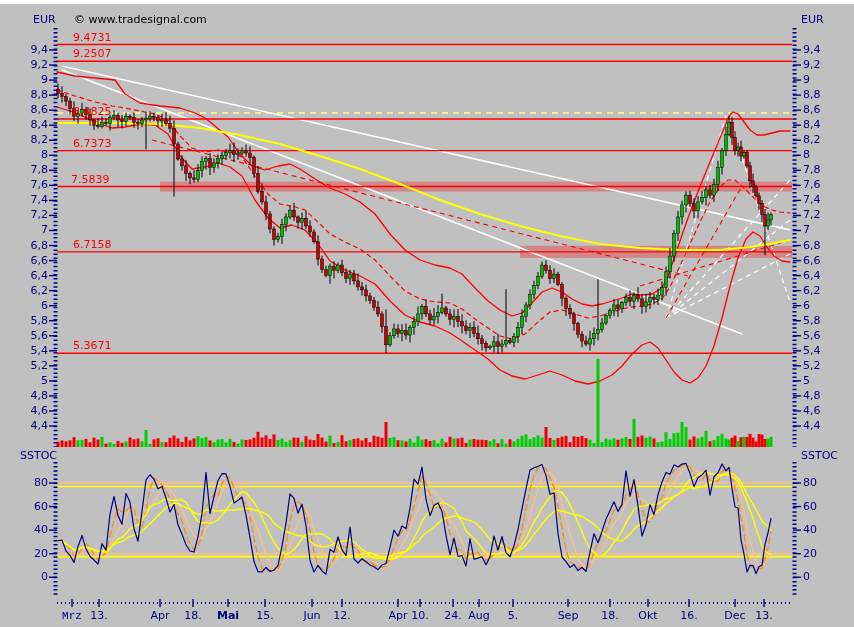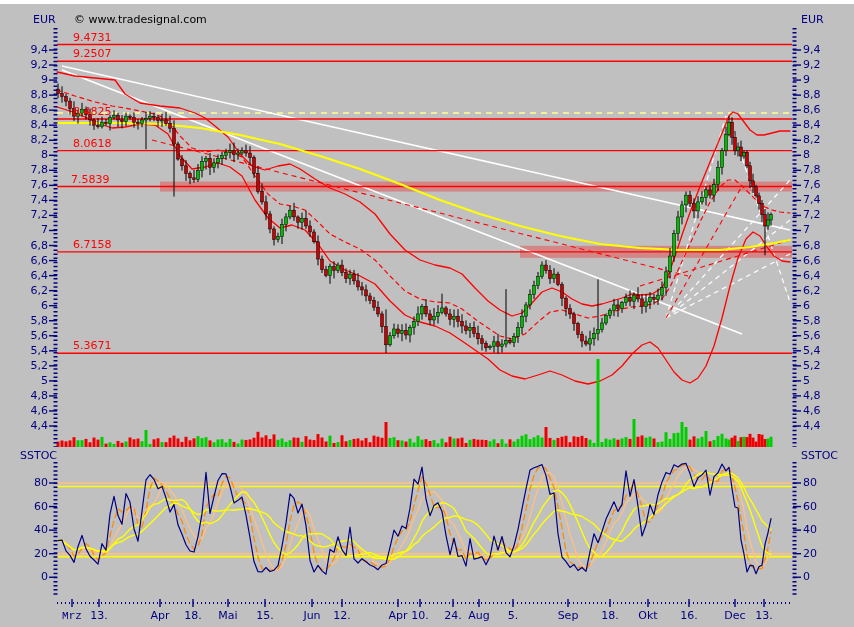--- a/index.html
+++ b/index.html
@@ -690,21 +690,21 @@
       <line x1="610" y1="595" x2="610" y2="603" stroke="#000080" stroke-width="1.4"></line>
       <line x1="648" y1="595" x2="648" y2="603" stroke="#000080" stroke-width="1.4"></line>
       <line x1="689" y1="595" x2="689" y2="603" stroke="#000080" stroke-width="1.4"></line>
       <line x1="735" y1="595" x2="735" y2="603" stroke="#000080" stroke-width="1.4"></line>
       <line x1="764" y1="595" x2="764" y2="603" stroke="#000080" stroke-width="1.4"></line>
     </svg>
   <div id="labels">
       <div class="lbl pricelbl" style="left: 73px; top: 27.5029px;">9.4731</div>
       <div class="lbl pricelbl" style="left: 73px; top: 44.2274px;">9.2507</div>
       <div class="lbl pricelbl" style="left: 73px; top: 101.996px;">8.4825</div>
-      <div class="lbl pricelbl" style="left: 73px; top: 133.633px;">8.0618</div>
+      <div class="lbl pricelbl" style="left: 73px; top: 133.633px;">6.7373</div>
       <div class="lbl pricelbl" style="left: 71px; top: 169.571px;">7.5839</div>
       <div class="lbl pricelbl" style="left: 73px; top: 234.852px;">6.7158</div>
       <div class="lbl pricelbl" style="left: 73px; top: 336.274px;">5.3671</div>
       <div class="lbl axlbl" style="left: 12px; top: 40px;">9,4</div>
       <div class="lbl axlbl-r" style="left: 803px; top: 40px;">9,4</div>
       <div class="lbl axlbl" style="left: 12px; top: 55.04px;">9,2</div>
       <div class="lbl axlbl-r" style="left: 803px; top: 55.04px;">9,2</div>
       <div class="lbl axlbl" style="left: 12px; top: 70.08px;">9</div>
       <div class="lbl axlbl-r" style="left: 803px; top: 70.08px;">9</div>
       <div class="lbl axlbl" style="left: 12px; top: 85.12px;">8,8</div>
@@ -760,21 +760,21 @@
       <div class="lbl axlbl" style="left: 12px; top: 520.12px;">40</div>
       <div class="lbl axlbl-r" style="left: 803px; top: 520.12px;">40</div>
       <div class="lbl axlbl" style="left: 12px; top: 543.68px;">20</div>
       <div class="lbl axlbl-r" style="left: 803px; top: 543.68px;">20</div>
       <div class="lbl axlbl" style="left: 12px; top: 567.24px;">0</div>
       <div class="lbl axlbl-r" style="left: 803px; top: 567.24px;">0</div>
       <div class="lbl mon" style="left: 72px; top: 606px; transform: translateX(-50%); font-family: Liberation Mono, monospace;">Mrz</div>
       <div class="lbl mon" style="left: 99px; top: 606px; transform: translateX(-50%);">13.</div>
       <div class="lbl mon" style="left: 160px; top: 606px; transform: translateX(-50%);">Apr</div>
       <div class="lbl mon" style="left: 193px; top: 606px; transform: translateX(-50%);">18.</div>
-      <div class="lbl mon" style="left: 228px; top: 606px; transform: translateX(-50%);">Mai</div>
+      <div class="lbl mon" style="left: 228px; top: 606px; transform: translateX(-50%); font-weight: bold;">Mai</div>
       <div class="lbl mon" style="left: 265px; top: 606px; transform: translateX(-50%);">15.</div>
       <div class="lbl mon" style="left: 312px; top: 606px; transform: translateX(-50%);">Jun</div>
       <div class="lbl mon" style="left: 342px; top: 606px; transform: translateX(-50%);">12.</div>
       <div class="lbl mon" style="left: 398px; top: 606px; transform: translateX(-50%);">Apr</div>
       <div class="lbl mon" style="left: 420px; top: 606px; transform: translateX(-50%);">10.</div>
       <div class="lbl mon" style="left: 453px; top: 606px; transform: translateX(-50%);">24.</div>
       <div class="lbl mon" style="left: 479px; top: 606px; transform: translateX(-50%);">Aug</div>
       <div class="lbl mon" style="left: 513px; top: 606px; transform: translateX(-50%);">5.</div>
       <div class="lbl mon" style="left: 568px; top: 606px; transform: translateX(-50%);">Sep</div>
       <div class="lbl mon" style="left: 610px; top: 606px; transform: translateX(-50%);">18.</div>

